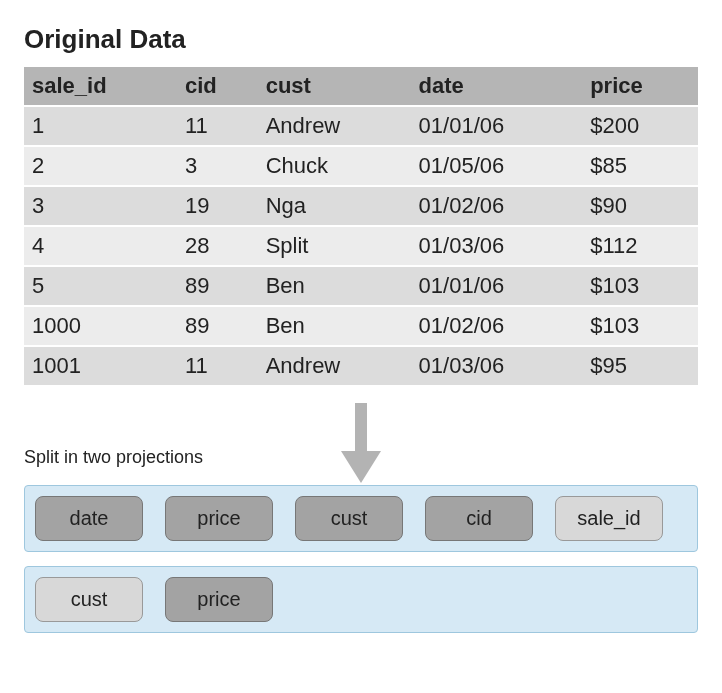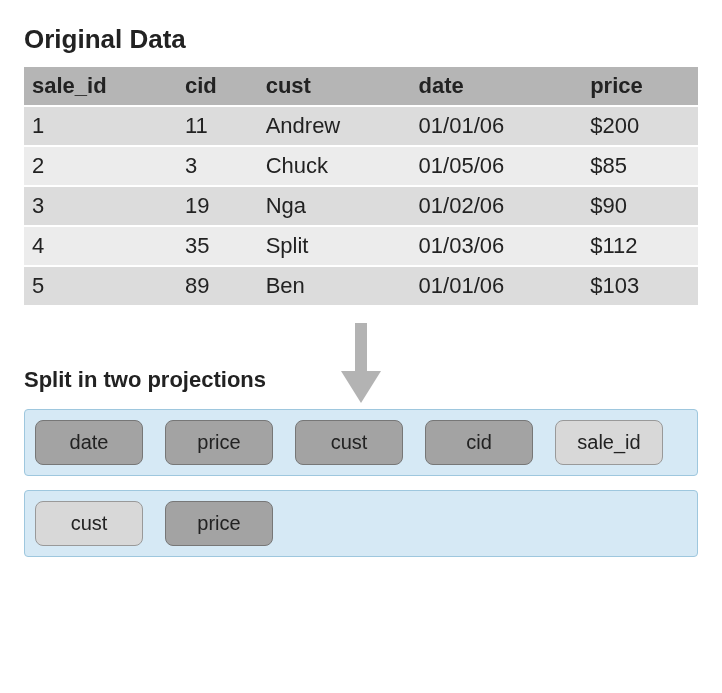--- a/index.html
+++ b/index.html
@@ -41,22 +41,22 @@
     margin: 16px 0 0 0;
   }
   .arrow {
     width: 40px;
     height: 80px;
     fill: #b3b3b3;
   }
 
   .split-title {
     margin: -36px 0 16px 0;
-    font-size: 22px;
-    font-weight: 700;
+    font-size: 18px;
+    font-weight: 400;
     line-height: 1.2;
     max-width: 260px;
   }
 
   .proj {
     background: #d6e9f5;
     border: 1px solid #9ec7de;
     border-radius: 4px;
     padding: 10px;
     margin-bottom: 14px;
@@ -107,31 +107,45 @@
       </tr>
       <tr>
         <td>3</td>
         <td>19</td>
         <td>Nga</td>
         <td>01/02/06</td>
         <td>$90</td>
       </tr>
       <tr>
         <td>4</td>
-        <td>35</td>
+        <td>28</td>
         <td>Split</td>
         <td>01/03/06</td>
         <td>$112</td>
       </tr>
       <tr>
         <td>5</td>
         <td>89</td>
         <td>Ben</td>
         <td>01/01/06</td>
         <td>$103</td>
+      </tr>
+      <tr>
+        <td>1000</td>
+        <td>89</td>
+        <td>Ben</td>
+        <td>01/02/06</td>
+        <td>$103</td>
+      </tr>
+      <tr>
+        <td>1001</td>
+        <td>11</td>
+        <td>Andrew</td>
+        <td>01/03/06</td>
+        <td>$95</td>
       </tr>
     </tbody>
 </table>
 
 <div class="arrow-wrap">
   <svg class="arrow" viewBox="0 0 40 80">
     <rect x="14" y="0" width="12" height="50"></rect>
     <polygon points="0,48 40,48 20,80"></polygon>
   </svg>
 </div>

